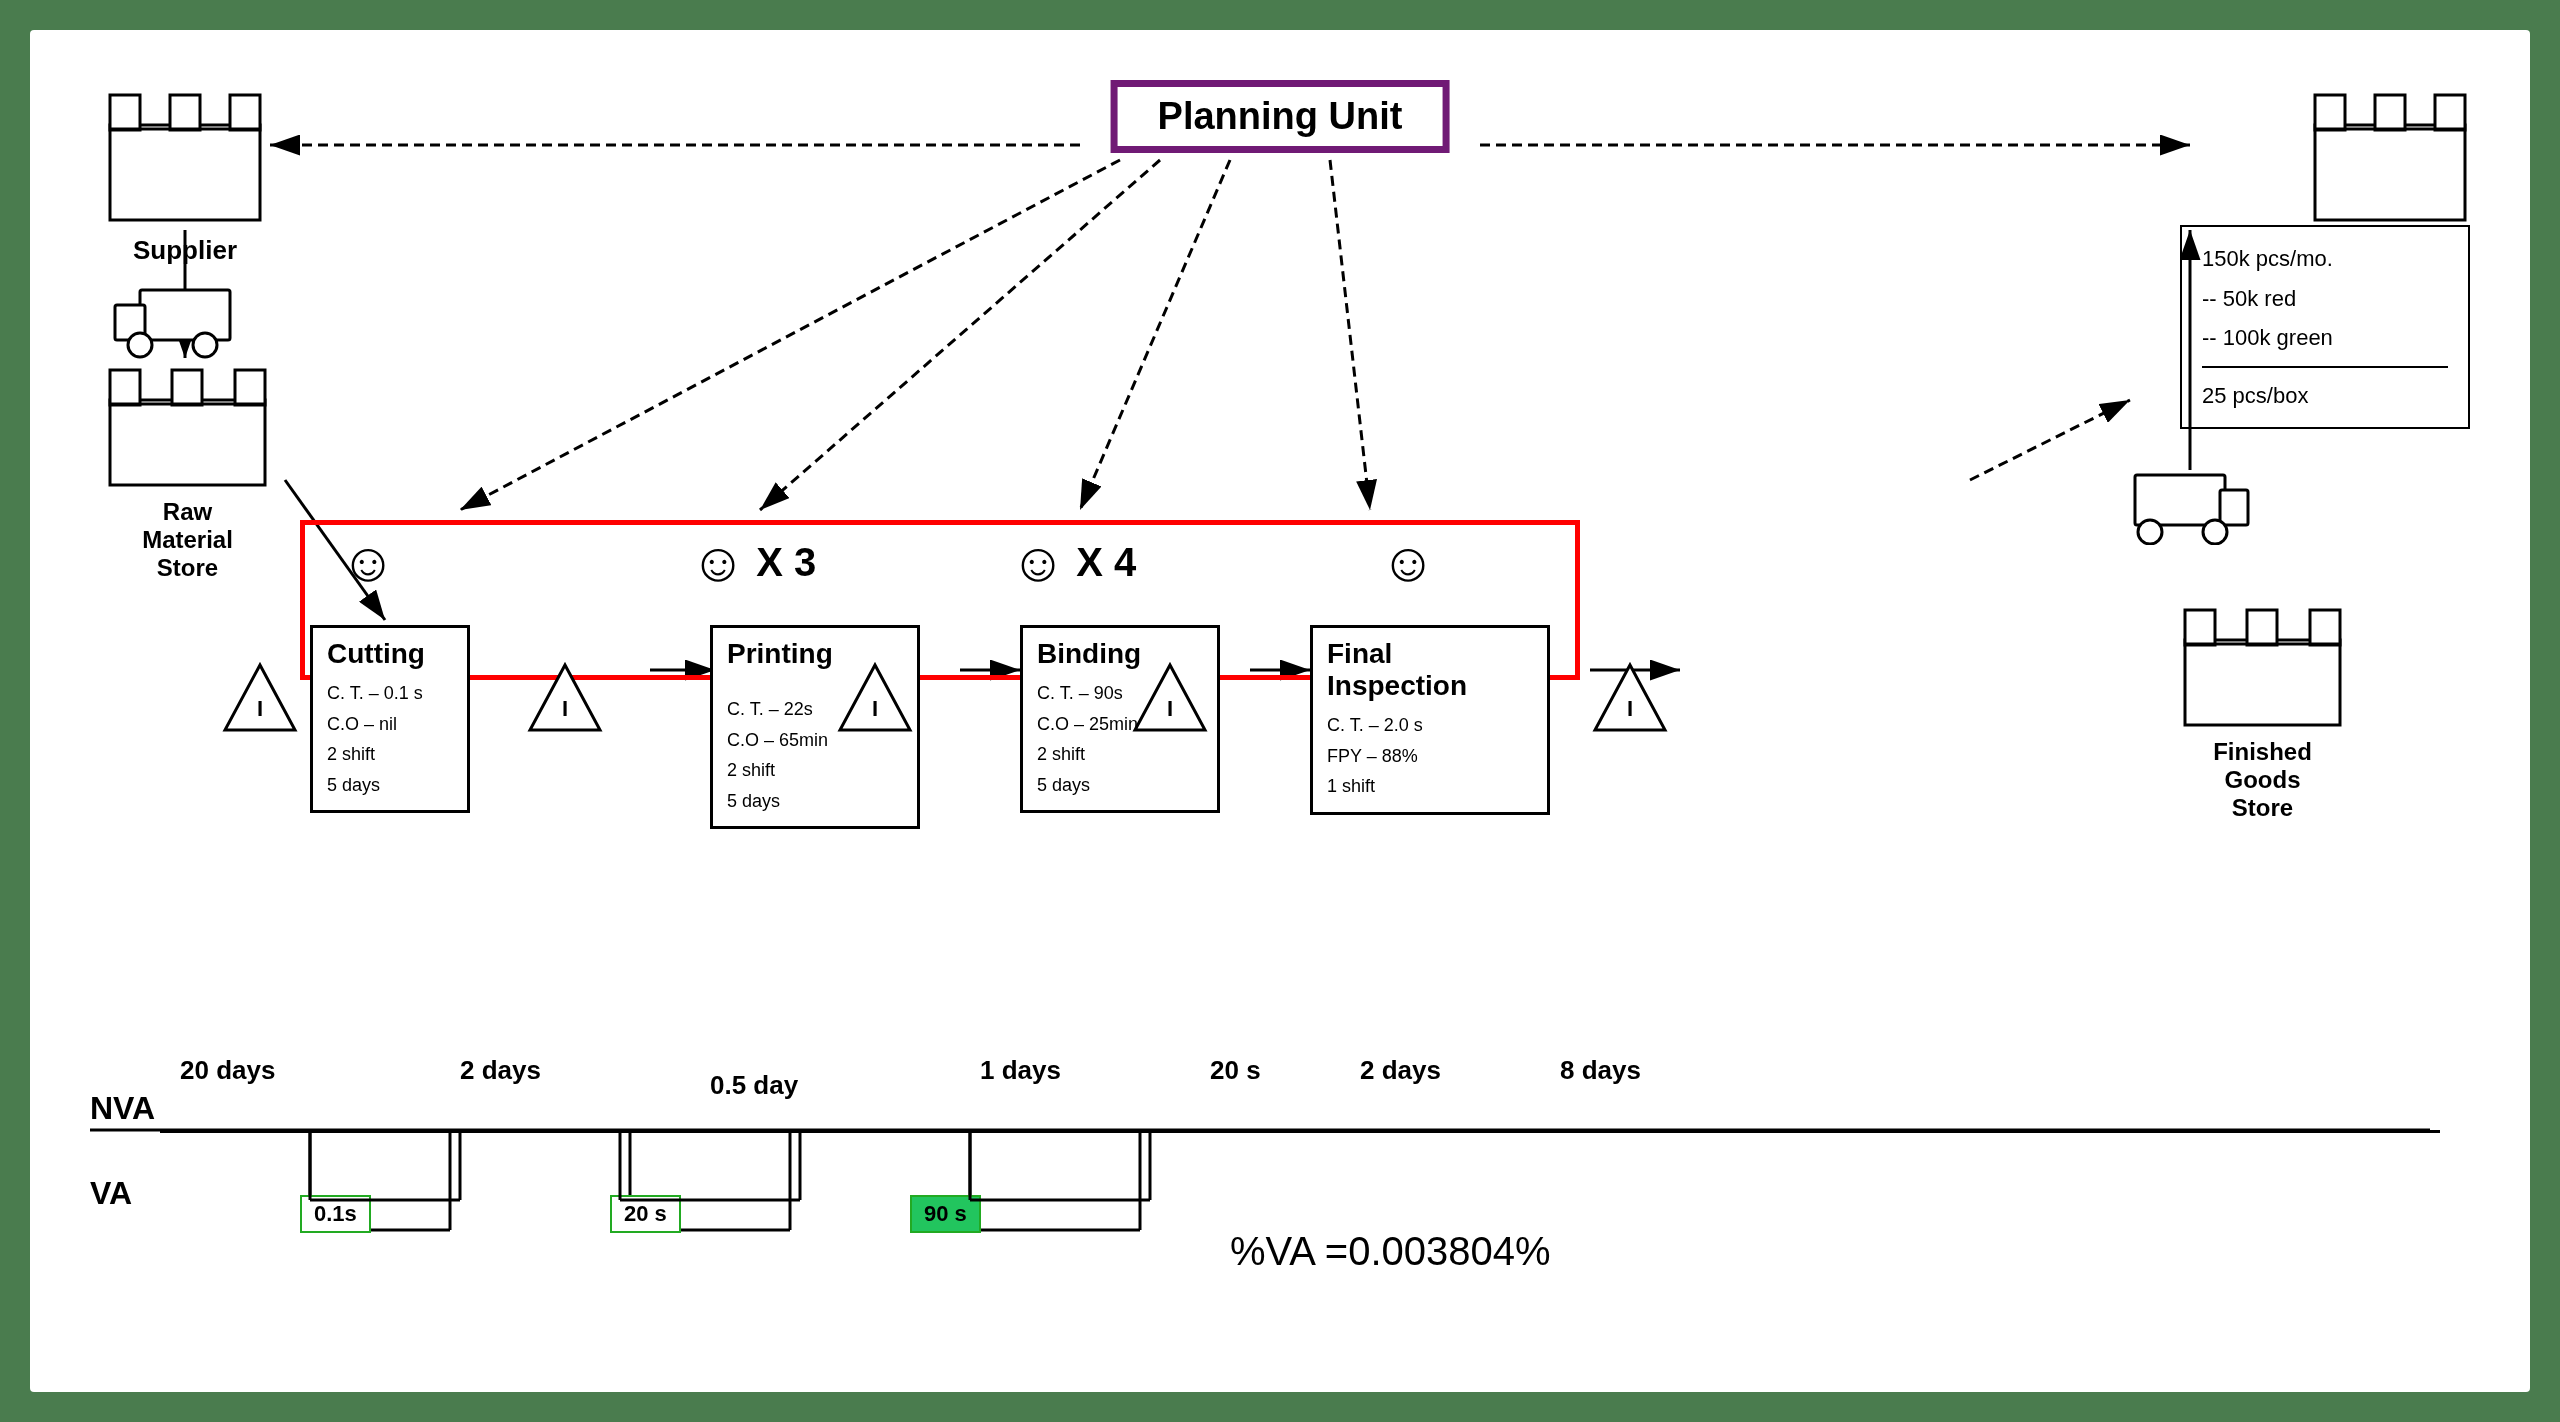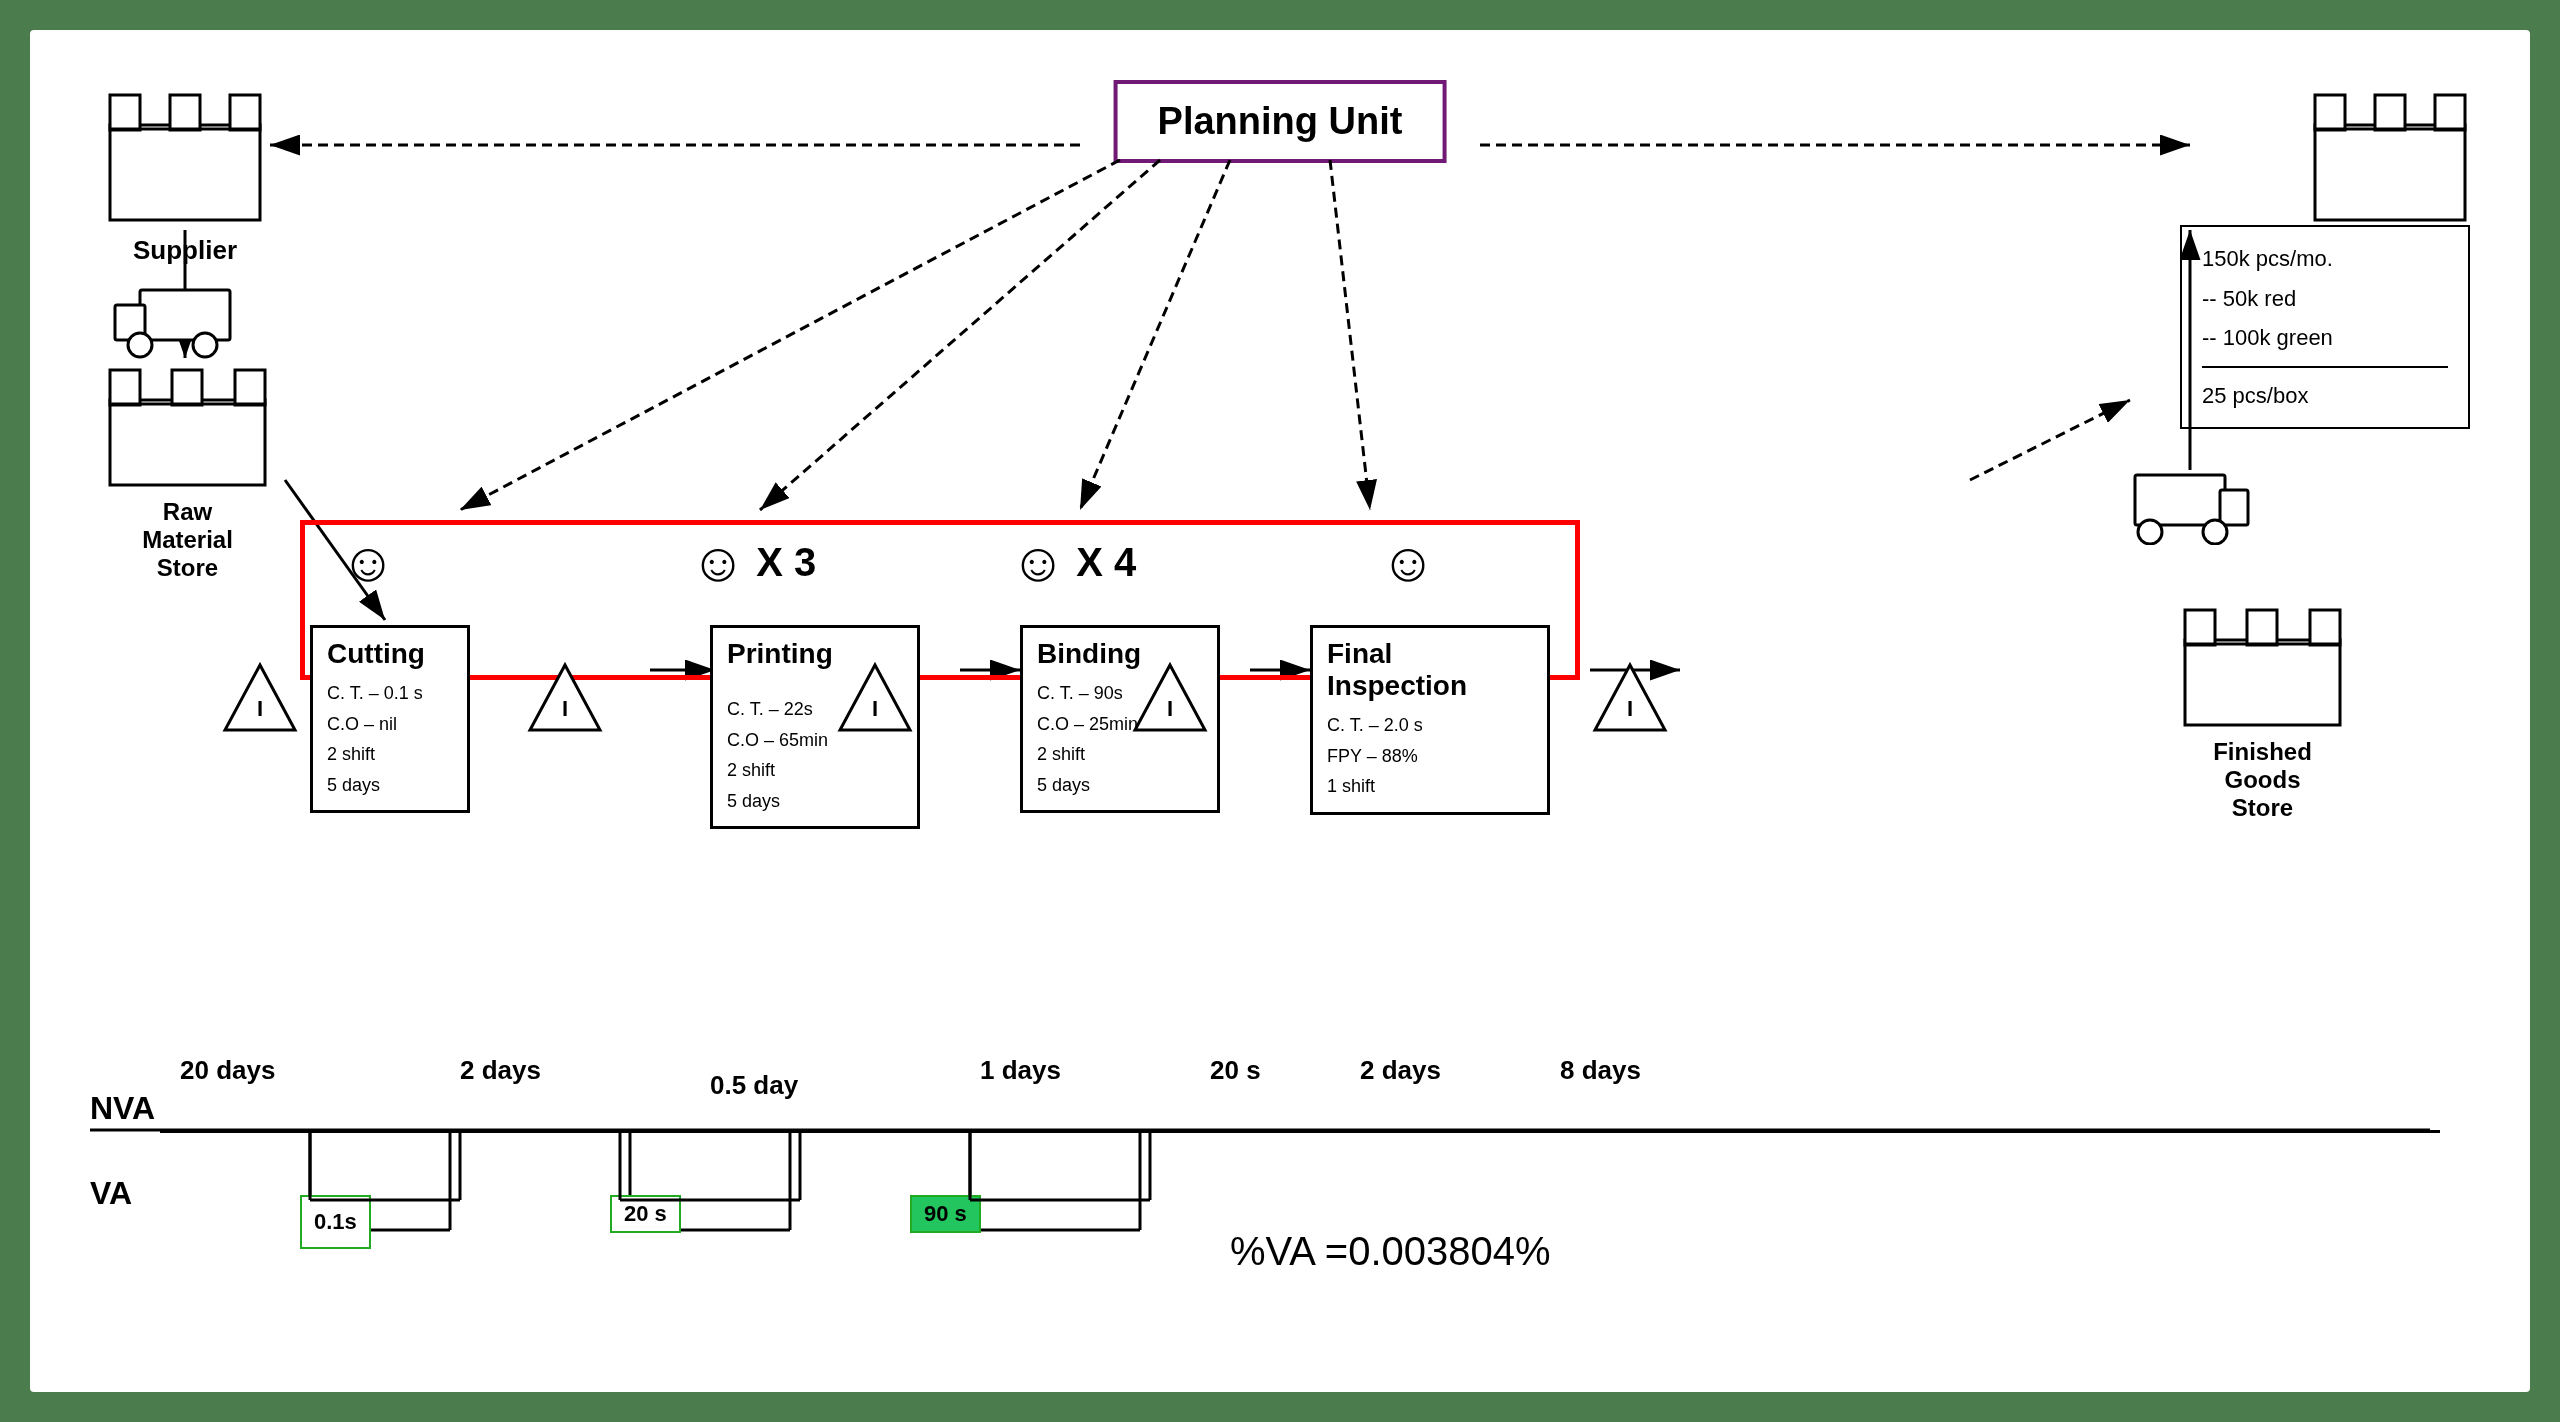--- a/index.html
+++ b/index.html
@@ -27,22 +27,22 @@
       background: white;
       border-radius: 4px;
     }
 
     
     .planning-unit {
       position: absolute;
       top: 50px;
       left: 50%;
       transform: translateX(-50%);
-      border: 4px solid #701a75;
-      padding: 16px 40px;
+      border: 7px solid #701a75;
+      padding: 8px 40px;
       font-size: 38px;
       font-weight: bold;
       background: white;
       white-space: nowrap;
     }
     .factory-label {
       text-align: center;
       font-size: 26px;
       font-weight: bold;
       margin-top: 6px;
@@ -279,21 +279,21 @@
     <div style="position:absolute; top:1145px; left:60px; font-size:32px; font-weight:bold;">VA</div>
 
     <div style="position:absolute; top:1025px; left:150px; font-size:26px; font-weight:bold;">20 days</div>
     <div style="position:absolute; top:1025px; left:430px; font-size:26px; font-weight:bold;">2 days</div>
     <div style="position:absolute; top:1040px; left:680px; font-size:26px; font-weight:bold;">0.5 day</div>
     <div style="position:absolute; top:1025px; left:950px; font-size:26px; font-weight:bold;">1 days</div>
     <div style="position:absolute; top:1025px; left:1180px; font-size:26px; font-weight:bold;">20 s</div>
     <div style="position:absolute; top:1025px; left:1330px; font-size:26px; font-weight:bold;">2 days</div>
     <div style="position:absolute; top:1025px; left:1530px; font-size:26px; font-weight:bold;">8 days</div>
 
-    <div style="position:absolute; top:1165px; left:270px; border:2px solid #2a2; background:white; padding:12px 12px; font-size:22px; font-weight:bold;">0.1s</div>
+    <div style="position:absolute; top:1165px; left:270px; border:2px solid #2a2; background:white; padding:4px 12px; font-size:22px; font-weight:bold;">0.1s</div>
     <div style="position:absolute; top:1165px; left:580px; border:2px solid #2a2; background:white; padding:4px 12px; font-size:22px; font-weight:bold;">20 s</div>
     <div style="position:absolute; top:1165px; left:880px; border:2px solid #2a2; background:#22c55e; padding:4px 12px; font-size:22px; font-weight:bold;">90 s</div>
 
     <div style="position:absolute; top:1199px; left:1200px; font-size:40px; font-weight:normal;">%VA =0.003804%</div>
 
     <div style="position:absolute; top:1100px; left:130px; width:2280px; height:3px; background:black;"></div>
 
     <svg style="position:absolute; top:1090px; left:130px; width:1200px; height:130px; pointer-events:none;">
 
       <line x1="150" y1="10" x2="150" y2="80" stroke="black" stroke-width="3"></line>

